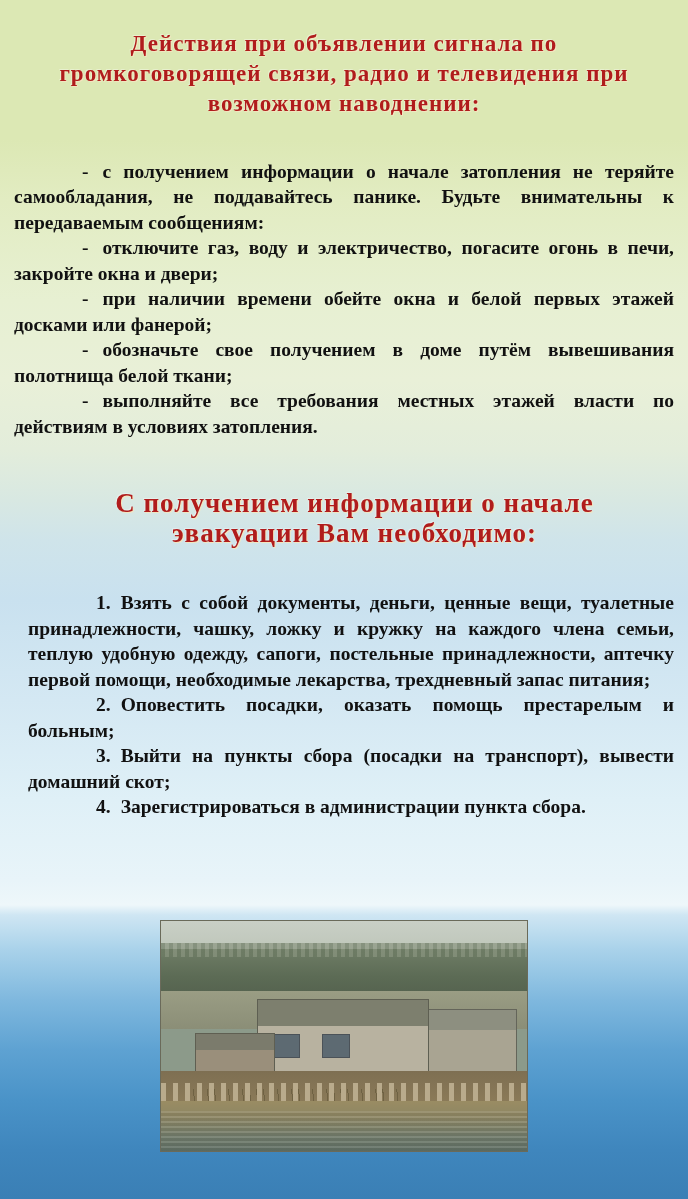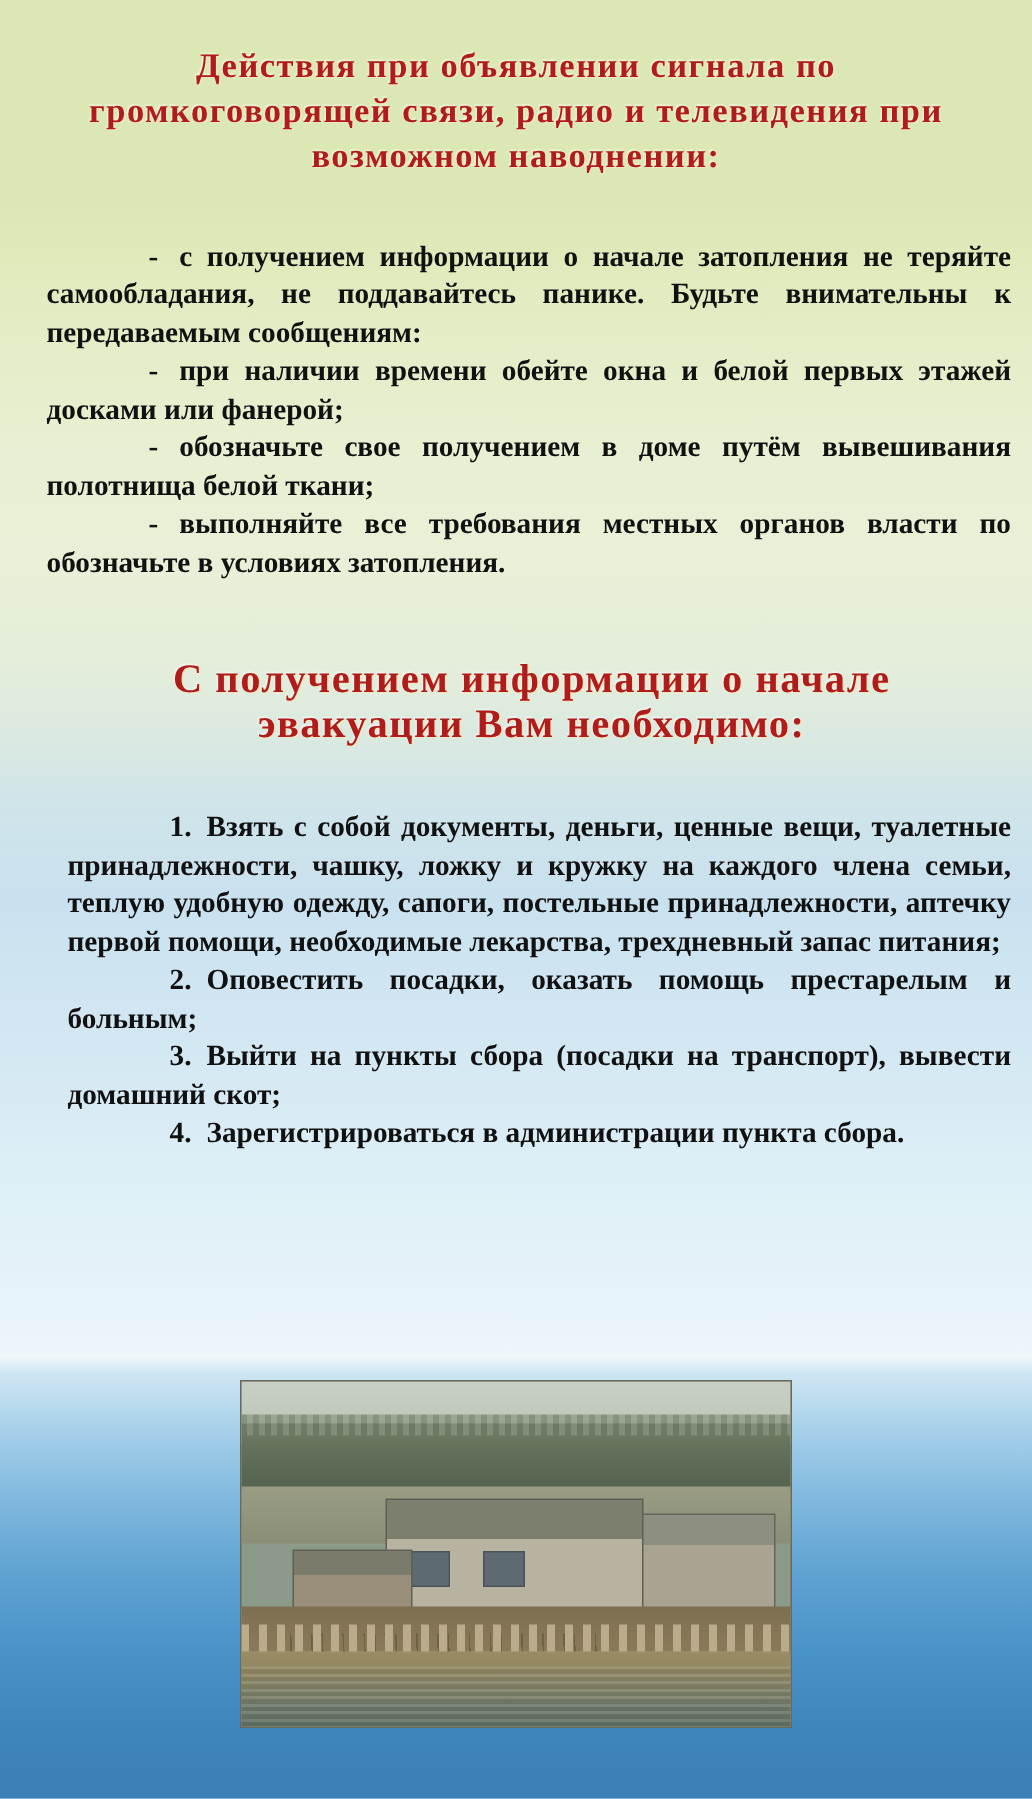--- a/index.html
+++ b/index.html
@@ -56,21 +56,21 @@
     line-height: 30px;
   }
   .title-sub {
     padding: 10px 40px 6px 61px;
     font-size: 27px;
     line-height: 30px;
   }
 
   
   .body-block {
-    padding: 4px 14px 0 31px;
+    padding: 4px 14px 0 14px;
     color: #111;
     font-size: 19.5px;
     line-height: 25.5px;
     font-weight: bold;
     text-align: justify;
   }
   .body-block p {
     margin: 0;
     text-indent: 34px;
     text-align: justify;
@@ -171,23 +171,24 @@
 <body>
 
 <div class="poster">
 
   <h1 class="title title-main">Действия при объявлении сигнала по громкоговорящей связи, радио и телевидения при возможном наводнении:</h1>
 
   <div class="spacer-1"></div>
 
   <div class="body-block gap-dash">
     <p><span class="marker">-</span><span>с получением информации о начале затопления не теряйте самообладания, не поддавайтесь панике. Будьте внимательны к передаваемым сообщениям:</span></p>
+    <p><span class="marker">-</span><span>отключите газ, воду и электричество, погасите огонь в печи, закройте окна и двери;</span></p>
     <p><span class="marker">-</span><span>при наличии времени обейте окна и белой первых этажей досками или фанерой;</span></p>
     <p><span class="marker">-</span><span>обозначьте свое получением в доме путём вывешивания полотнища белой ткани;</span></p>
-    <p><span class="marker">-</span><span>выполняйте все требования местных органов власти по обозначьте в условиях затопления.</span></p>
+    <p><span class="marker">-</span><span>выполняйте все требования местных этажей власти по действиям в условиях затопления.</span></p>
   </div>
 
   <div class="spacer-1"></div>
 
   <h2 class="title title-sub">С получением информации о начале эвакуации Вам необходимо:</h2>
 
   <div class="spacer-2"></div>
 
   <div class="body-block num-list">
     <p><span class="marker">1.</span><span>Взять с собой документы, деньги, ценные вещи, туалетные принадлежности, чашку, ложку и кружку на каждого члена семьи, теплую удобную одежду, сапоги, постельные принадлежности, аптечку первой помощи, необходимые лекарства, трехдневный запас питания;</span></p>

